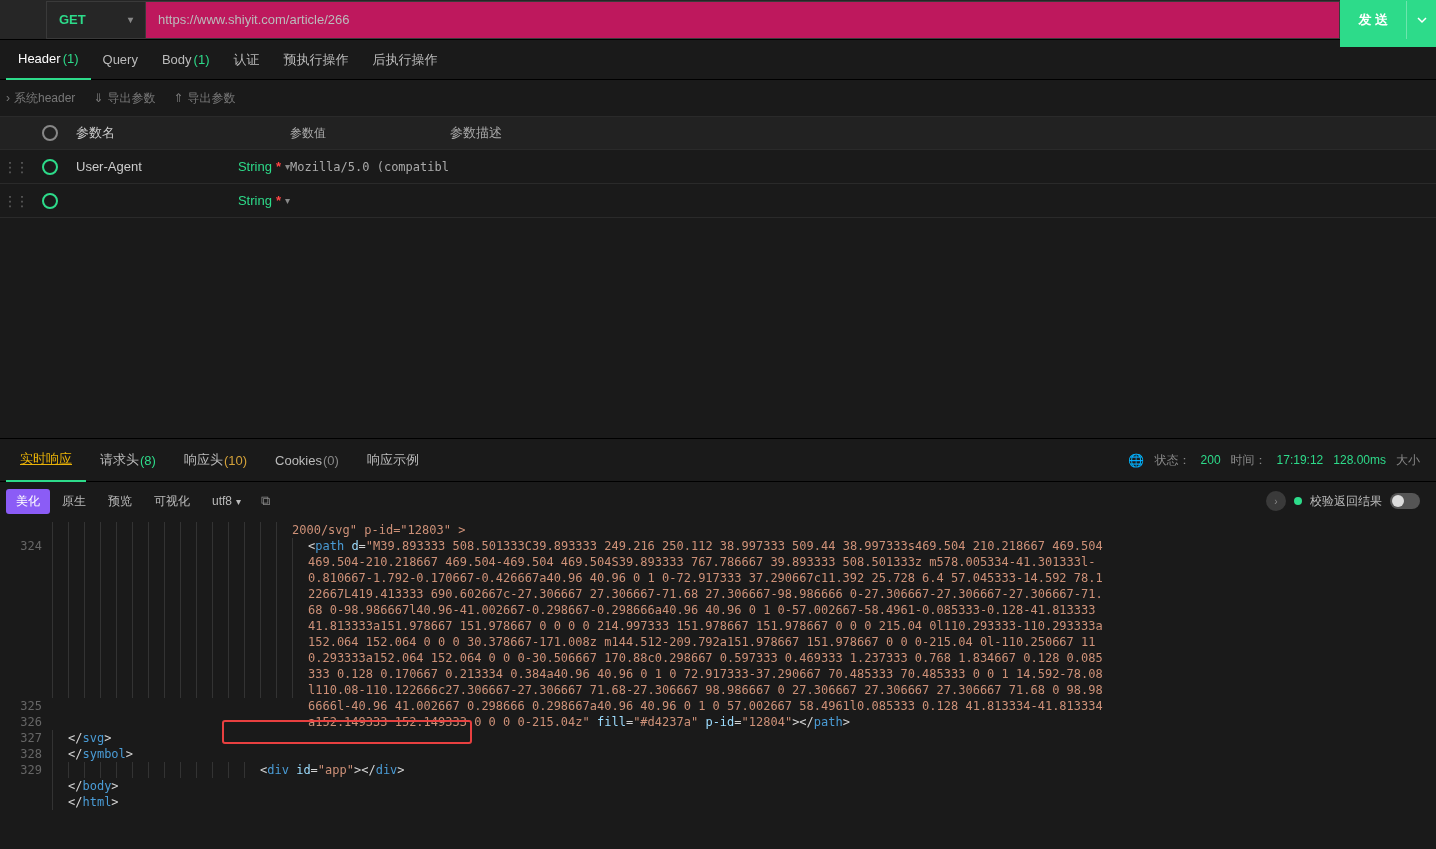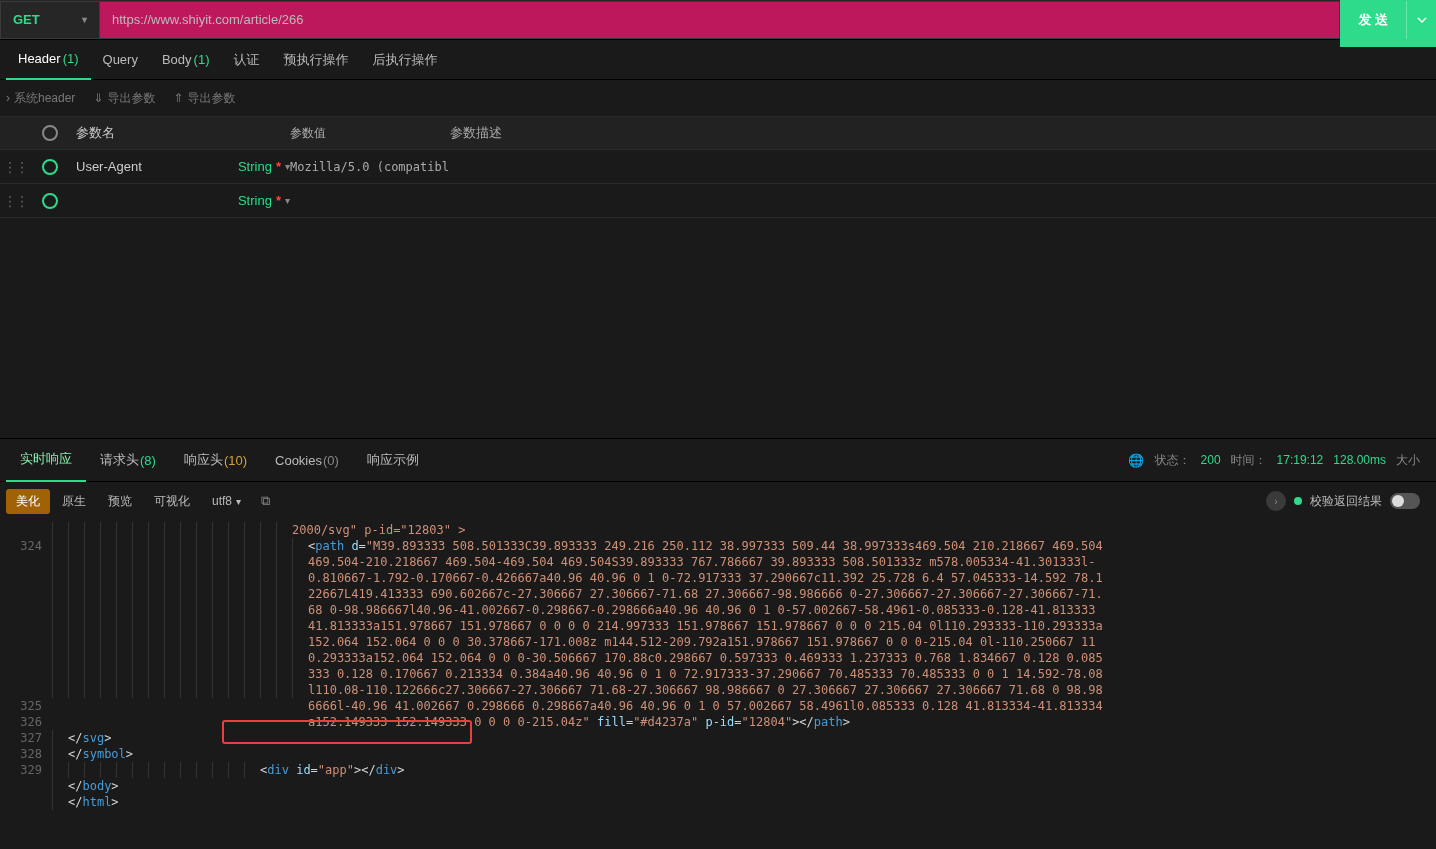--- a/index.html
+++ b/index.html
@@ -1,18 +1,18 @@
 <!DOCTYPE html>
 <html><head>
 <meta charset="utf-8">
 <style>
 * { margin:0; padding:0; box-sizing:border-box; }
 body { background:#1a1a1a; color:#ccc; font-family:-apple-system,"Helvetica Neue",Arial,sans-serif; font-size:13px; overflow:hidden; width:1436px; height:849px; }
 .topbar { display:flex; align-items:center; height:40px; background:#262626; border-bottom:1px solid #000; }
-.method-select { display:flex; align-items:center; justify-content:space-between; width:100px; height:38px; padding:0 12px; background:#262626; border:1px solid #3a3a3a; color:#2ddb8a; font-weight:600; cursor:pointer; }
+.method-select { display:flex; align-items:center; justify-content:space-between; width:100px; height:38px; padding:0 12px; background:#262626; border:1px solid #3a3a3a; color:#2ddb8a; font-weight:600; cursor:pointer;margin-left:46px; }
 .method-select .chev { color:#888; font-size:10px; }
 .url-input { flex:1; height:38px; background:#be185d; border:1px solid #3a3a3a; border-left:none; padding:0 12px; color:#bbb; font-size:13px; outline:none; }
 .send-btn { display:flex; align-items:center; height:54px; background:#2ddb8a; color:#fff; font-weight:600; cursor:pointer; }
 .send-btn .lbl { padding:0 18px; }
 .send-btn .split { display:flex; align-items:center; justify-content:center; width:30px; height:38px; border-left:1px solid rgba(255,255,255,.3); }
 .send-btn .split svg { width:10px; height:10px; }
 .tabs { display:flex; align-items:center; height:40px; padding:0 6px; border-bottom:1px solid #000; }
 .tab { padding:0 12px; height:40px; display:flex; align-items:center; color:#bbb; cursor:pointer; font-size:13px; }
 .tab.active { color:#fff; border-bottom:2px solid #2ddb8a; }
 .tab .cnt { color:#2ddb8a; margin-left:2px; }
@@ -26,31 +26,31 @@
 .col-name { width:220px; padding-left:6px; display:flex; align-items:center; }
 .col-val { width:160px; color:#aaa; font-family:Consolas,monospace; font-size:12px; }
 .col-desc { flex:1; color:#aaa; }
 .chk-ring { width:16px; height:16px; border:2px solid #2ddb8a; border-radius:50%; }
 .chk-ring.gray { border-color:#888; }
 .req-star { color:#ff4444; margin:0 4px; font-weight:bold; }
 .type-chev { color:#888; font-size:10px; }
 .spacer { flex:1; }
 .bottom-tabs { display:flex; align-items:center; height:44px; border-top:1px solid #000; border-bottom:1px solid #000; padding:0 6px; }
 .btab { padding:0 14px; height:44px; display:flex; align-items:center; color:#bbb; cursor:pointer; }
-.btab.active { color:#86efac; border-bottom:2px solid #2ddb8a; }
+.btab.active { color:#eab308; border-bottom:2px solid #2ddb8a;text-decoration:underline; }
 .btab .cnt { margin-left:1px; }
 .btab .cnt.g { color:#2ddb8a; }
 .btab .cnt.y { color:#d4a23a; }
 .btab .cnt.gr { color:#888; }
 .status-bar { margin-left:auto; display:flex; align-items:center; gap:10px; color:#888; font-size:12px; padding-right:10px; }
 .status-bar .code { color:#2ddb8a; }
 .status-bar .t { color:#2ddb8a; }
 .view-bar { display:flex; align-items:center; height:38px; padding:0 6px; gap:4px; }
 .vbtn { padding:4px 10px; border-radius:3px; color:#bbb; cursor:pointer; font-size:12px; }
-.vbtn.active { background:#a16207; color:#fff; }
+.vbtn.active { background:#8b5cf6; color:#fff; }
 .enc-sel { display:flex; align-items:center; gap:4px; padding:4px 8px; color:#bbb; cursor:pointer; font-size:12px; }
 .copy-ic { margin-left:8px; color:#888; cursor:pointer; }
 .view-right { margin-left:auto; display:flex; align-items:center; gap:8px; padding-right:10px; color:#bbb; font-size:12px; }
 .expand-ic { width:20px; height:20px; border-radius:50%; background:#3a3a3a; display:flex; align-items:center; justify-content:center; color:#888; cursor:pointer; font-size:10px; }
 .dot-g { width:8px; height:8px; border-radius:50%; background:#2ddb8a; }
 .toggle { width:30px; height:16px; border-radius:8px; background:#555; position:relative; cursor:pointer; }
 .toggle::after { content:""; position:absolute; left:2px; top:2px; width:12px; height:12px; border-radius:50%; background:#ddd; }
 .code-area { display:flex; height:290px; overflow:hidden; background:#1a1a1a; font-family:Consolas,Monaco,monospace; font-size:12px; line-height:16px; }
 .gutter { width:52px; text-align:right; color:#666; padding-right:10px; padding-top:2px; user-select:none; }
 .gutter div { height:16px; }

